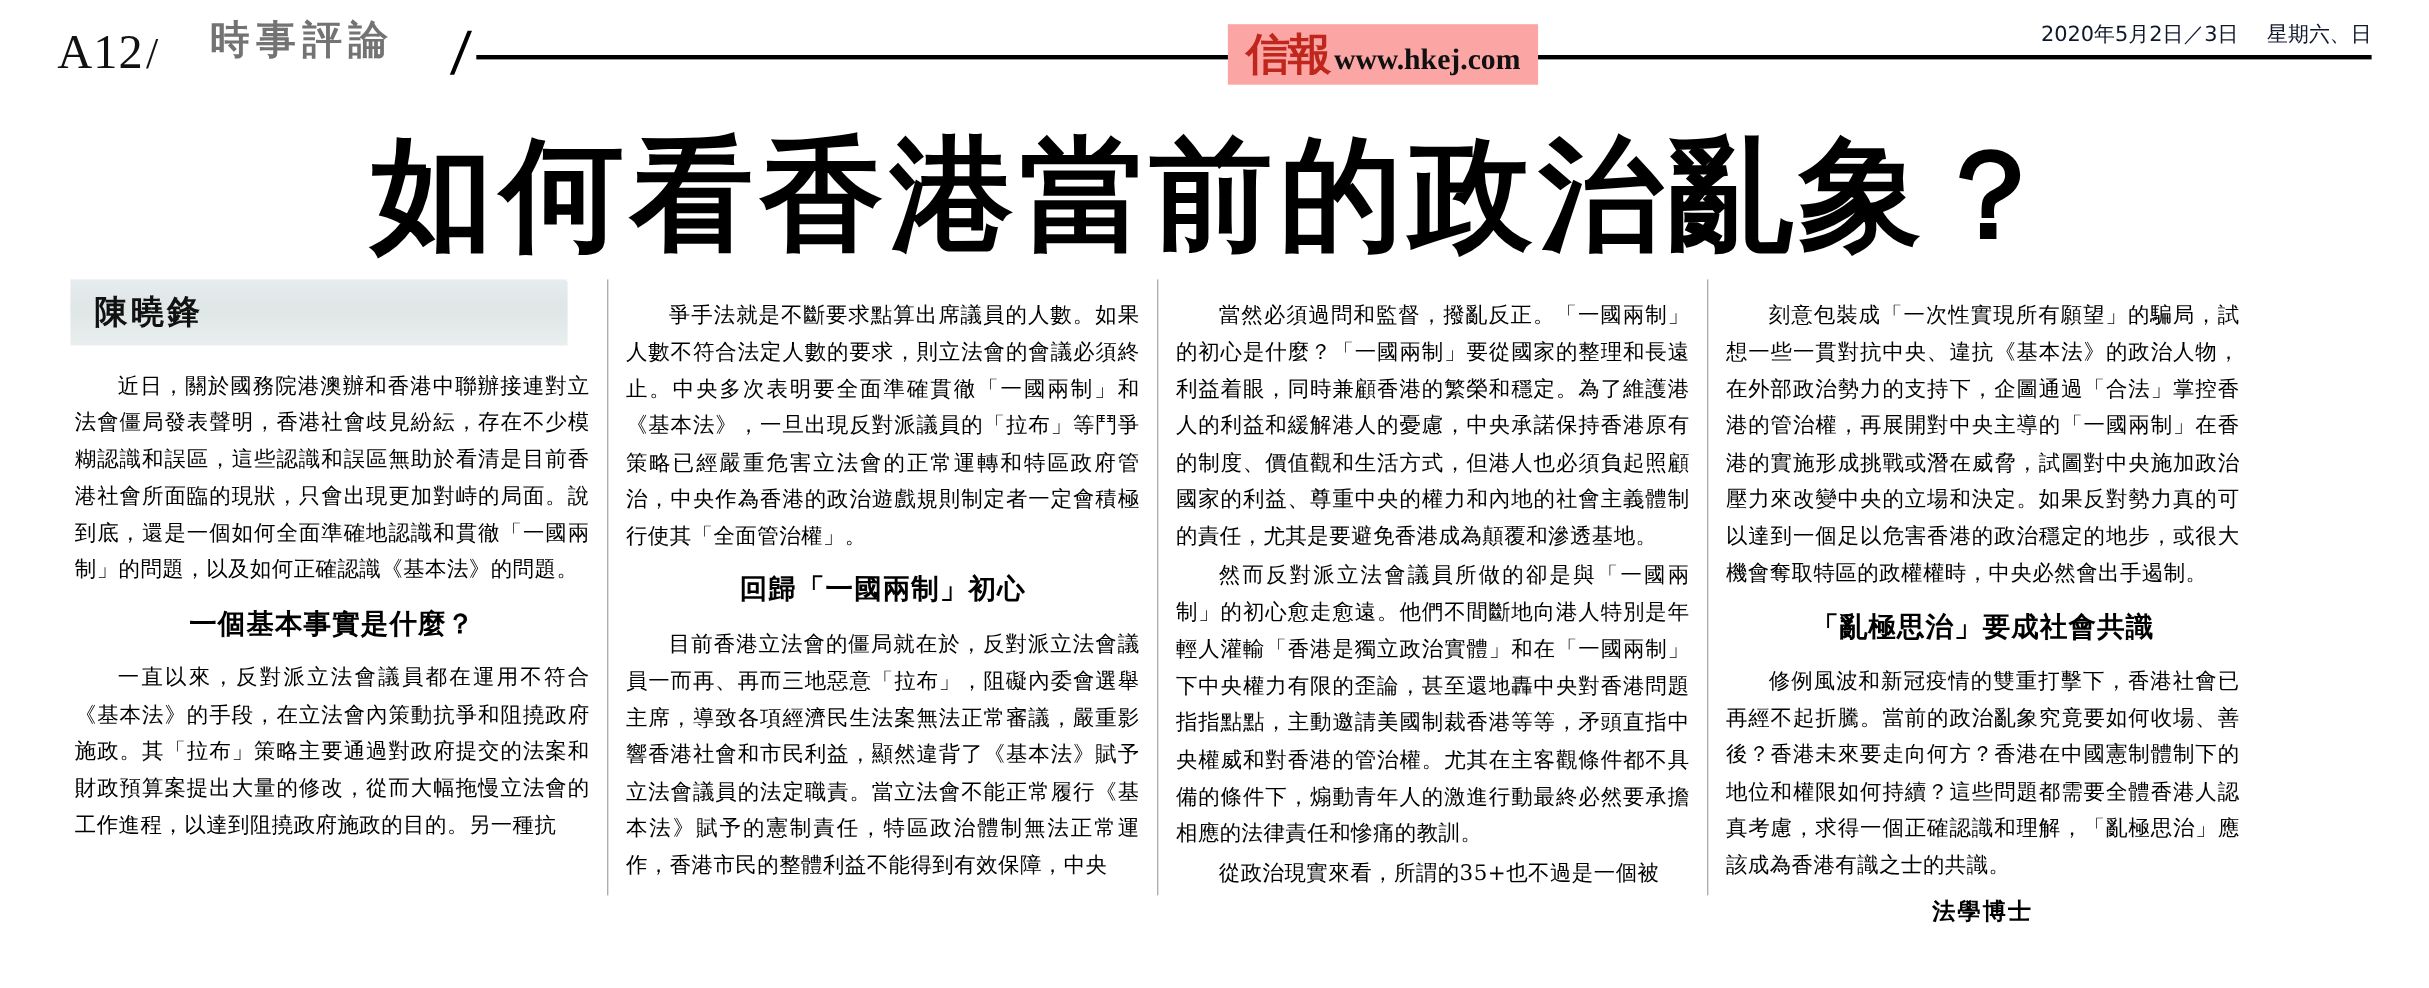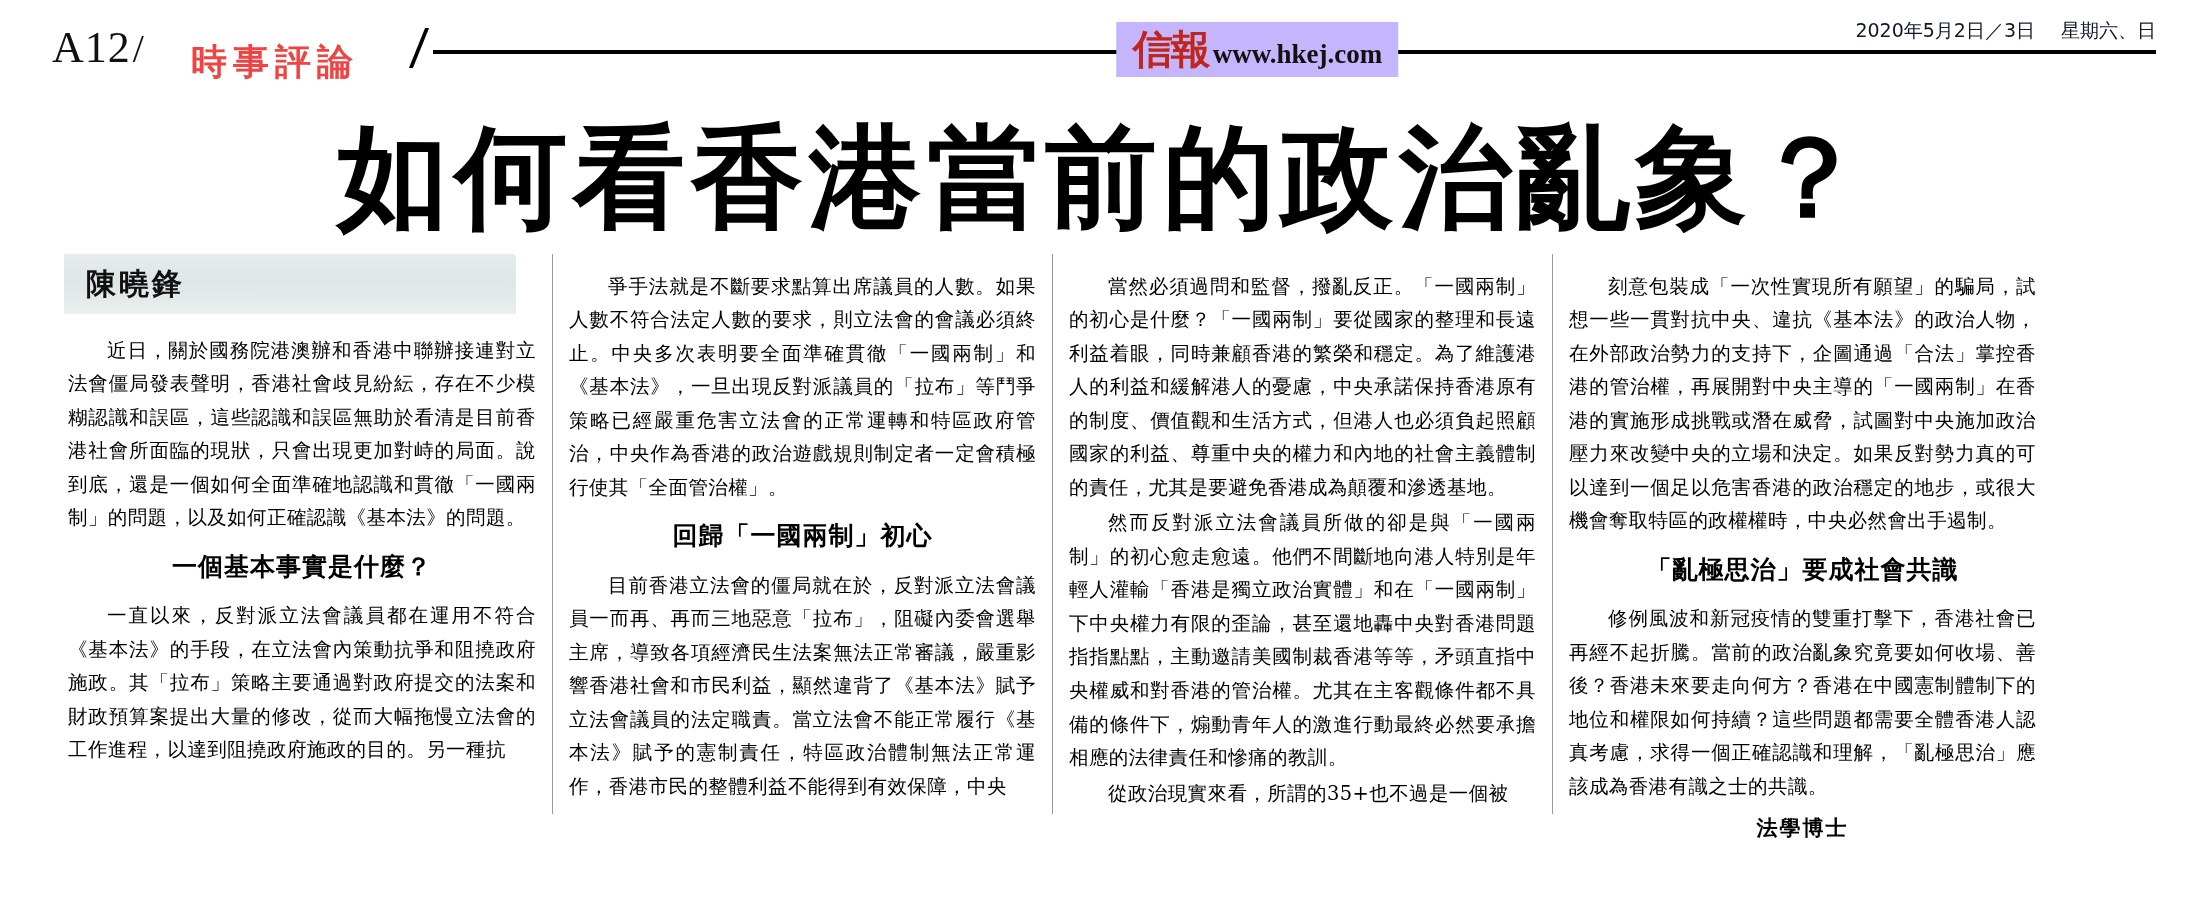--- a/index.html
+++ b/index.html
@@ -40,23 +40,23 @@
   }
   .page-no .slash {
     font-size: 40px;
     padding-left: 2px;
   }
   .section-name {
     font-family: "DejaVu Sans", "Liberation Sans", sans-serif;
     font-size: 36px;
     font-weight: 700;
     letter-spacing: 6px;
-    padding-top: 38px;
+    padding-top: 12px;
     padding-left: 46px;
-    color: #ef4444;
+    color: #737373;
   }
   .rule-wrap {
     position: relative;
     flex: 1;
     height: 92px;
   }
   .rule-slant {
     position: absolute;
     left: 58px;
     top: 28px;
@@ -71,21 +71,21 @@
     right: 0;
     top: 50px;
     height: 4px;
     background: #000;
   }
   .logo-block {
     position: absolute;
     left: 50%;
     top: 22px;
     transform: translateX(-50%);
-    background: #c4b5fd;
+    background: #fca5a5;
     padding: 0 16px;
     display: flex;
     align-items: baseline;
     white-space: nowrap;
   }
   .logo-cn {
     font-family: "DejaVu Serif", "Liberation Serif", serif;
     font-size: 40px;
     font-weight: 700;
     color: #c0271c;

